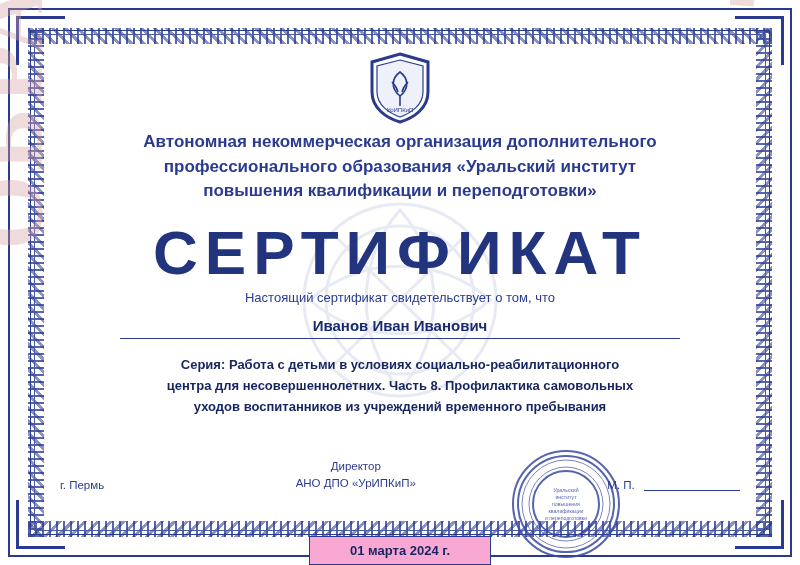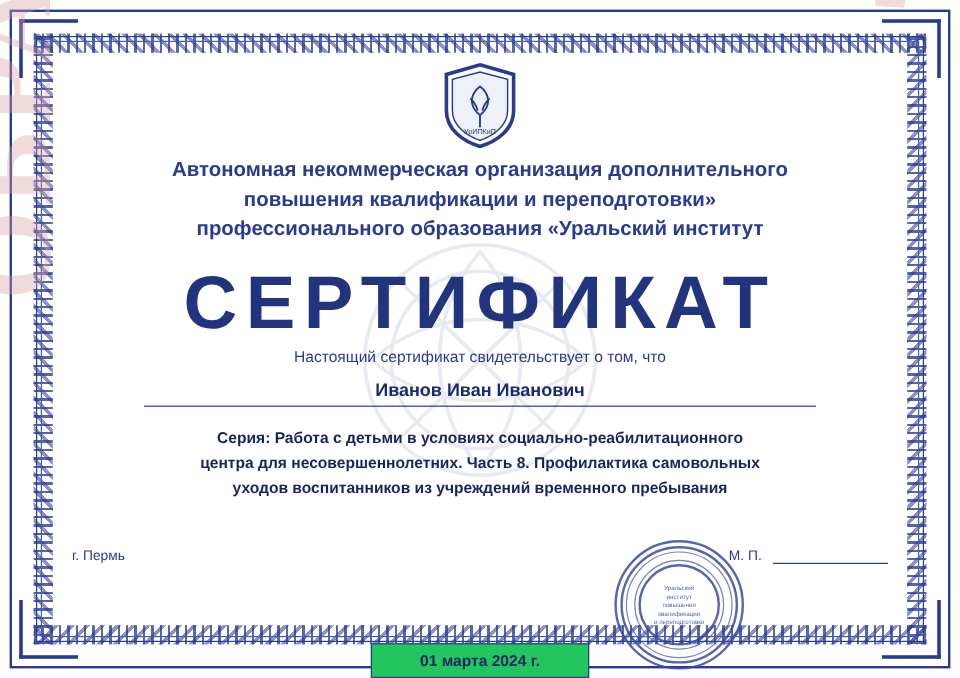--- a/index.html
+++ b/index.html
@@ -195,21 +195,21 @@
   .date-box {
     position: absolute;
     left: 50%;
     top: 496px;
     transform: translateX(-50%);
     border: 1px solid #2a3b8f;
     padding: 6px 40px;
     color: #16245f;
     font-size: 13px;
     font-weight: bold;
-    background: #22c55e;
+    background: #f9a8d4;
   }
 
   
   .seal {
     position: absolute;
     left: 470px;
     top: 408px;
     width: 112px; height: 112px;
     opacity: .85;
   }
@@ -253,22 +253,22 @@
           <path d="M32 20 C24 26 22 36 32 44 C42 36 40 26 32 20 Z"></path>
           <path d="M32 44 V54"></path>
           <path d="M24 30 C27 33 29 36 30 40 M40 30 C37 33 35 36 34 40"></path>
         </g>
         <text x="32" y="60" font-family="Liberation Sans, sans-serif" font-size="6" fill="#2a3b8f" text-anchor="middle">УрИПКиП</text>
       </svg>
     </div>
 
     <div class="org">
       <div>Автономная некоммерческая организация дополнительного</div>
+      <div>профессионального образования «Уральский институт</div>
       <div>повышения квалификации и переподготовки»</div>
-      <div>профессионального образования «Уральский институт</div>
     </div>
 
     <div class="title">СЕРТИФИКАТ</div>
 
     <div class="subtitle">Настоящий сертификат свидетельствует о том, что</div>
 
     <div class="name-block">
       <div class="name">Иванов Иван Иванович</div>
       <div class="rule"></div>
     </div>
@@ -296,20 +296,24 @@
           <text x="56" y="51">институт</text>
           <text x="56" y="58">повышения</text>
           <text x="56" y="65">квалификации</text>
           <text x="56" y="72">и переподготовки</text>
         </g>
       </svg>
     </div>
 
     <div class="sign-row">
       <div class="city">г. Пермь</div>
+      <div class="director">
+        <div>Директор</div>
+        <div>АНО ДПО «УрИПКиП»</div>
+      </div>
       <div class="mp">
         <span>М. П.</span>
         <span class="mp-line"></span>
       </div>
     </div>
 
 
     <div class="date-box">01 марта 2024 г.</div>
   </div>
 </div>

